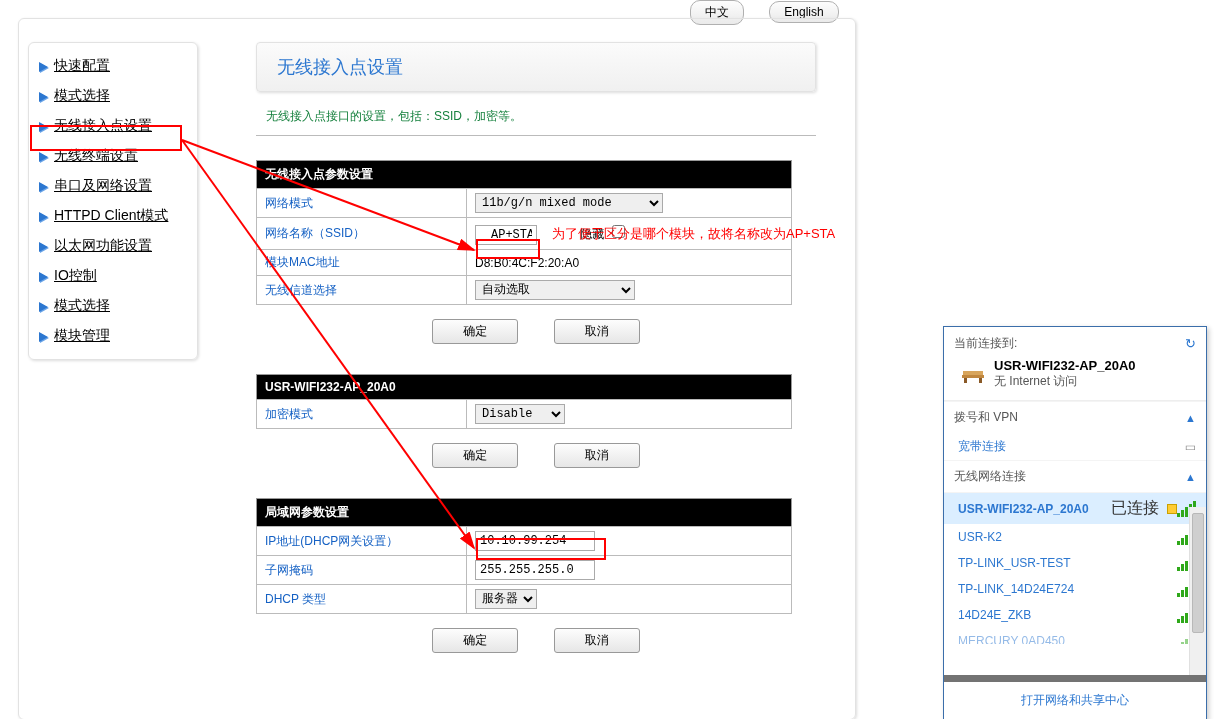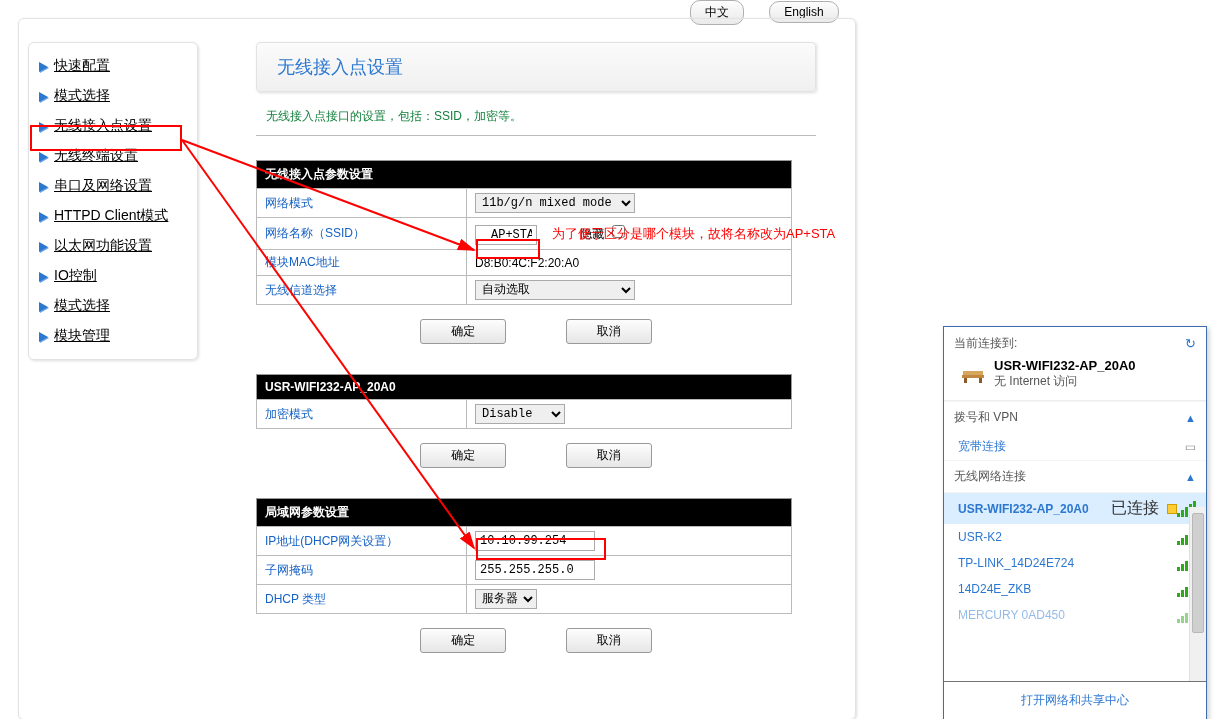--- a/index.html
+++ b/index.html
@@ -24,42 +24,42 @@
   .panel-title { border: 1px solid #e2e2e2; border-radius: 4px; padding: 12px 20px; color: #2c77d0; font-size: 18px; background: linear-gradient(#fbfbfb,#f0f0f0); box-shadow: 1px 1px 3px #ddd; }
   .panel-desc { padding: 16px 4px 10px 10px; font-size: 12px; color: #15803d; border-bottom: 1px solid #bbb; margin-bottom: 24px; }
 
   .tbl { width: 536px; border-collapse: collapse; margin-left: 0; border: 1px solid #999; }
   .tbl th { background: #000; color: #fff; text-align: left; padding: 5px 8px; font-weight: bold; font-size: 12px; }
   .tbl td { border: 1px solid #bbb; padding: 4px 8px; height: 22px; font-size: 12px; }
   .tbl td.label { color: #1561c4; width: 210px; }
   .tbl input[type="text"] { border: 1px solid #aaa; padding: 2px 4px; font-family: "Courier New", monospace; font-size: 12px; }
   .tbl select { border: 1px solid #aaa; padding: 1px 2px; font-family: "Courier New", monospace; font-size: 12px; }
   .btn-row { text-align: center; margin: 14px 0 30px 0; }
-  .btn-row button { width: 86px; padding: 3px 0; margin: 0 28px; border: 1px solid #999; border-radius: 3px; background: linear-gradient(#fdfdfd,#e6e6e6); cursor: pointer; font-size: 12px; }
+  .btn-row button { width: 86px; padding: 3px 0; margin: 0 16px; border: 1px solid #999; border-radius: 3px; background: linear-gradient(#fdfdfd,#e6e6e6); cursor: pointer; font-size: 12px; }
 
   .hide-label { display: inline-block; margin-left: 40px; }
 
   
   .anno { position: absolute; pointer-events: none; }
   .red-box { border: 2px solid #ff0000; position: absolute; }
   .red-text { color: #ff0000; font-size: 13px; position: absolute; white-space: nowrap; }
 
   
   .wifi-popup { position: absolute; top: 326px; left: 943px; width: 264px; height: 394px; border: 1px solid #3b6eaa; background: #fff; box-shadow: 2px 2px 5px rgba(0,0,0,0.2); font-size: 12px; }
   .wifi-popup .section-hdr { padding: 8px 10px 4px 10px; color: #555; display:flex; justify-content:space-between; align-items:center; }
   .wifi-popup .refresh-icon { color:#2c77d0; font-size:13px; }
   .wifi-popup .conn-row { display:flex; align-items:center; padding: 2px 10px 10px 16px; border-bottom: 1px solid #eee; }
   .wifi-popup .conn-row .bench-icon { width:26px; height:22px; margin-right:8px; position:relative; }
   .wifi-popup .conn-name { font-weight:bold; font-size:13px; }
   .wifi-popup .conn-sub { color:#555; }
   .wifi-popup .category { padding: 7px 10px; color:#555; display:flex; justify-content:space-between; align-items:center; border-top:1px solid #f4f4f4; }
   .wifi-popup .category .chev { color:#2c77d0; font-size:11px; }
   .wifi-popup .net-item { padding: 5px 10px 5px 14px; display:flex; justify-content:space-between; align-items:center; color:#2c77d0; cursor:pointer; }
   .sig-green { color:#2fa81a; }
-  .wifi-popup .footer { position:absolute; bottom:0; left:0; right:0; border-top:1px solid #737373; text-align:center; padding:10px 0; color:#2c77d0; cursor:pointer; background:#fff; }
+  .wifi-popup .footer { position:absolute; bottom:0; left:0; right:0; border-top:7px solid #737373; text-align:center; padding:10px 0; color:#2c77d0; cursor:pointer; background:#fff; }
   .wifi-popup .selected { background:#dbeeff; }
   .status-tag { color:#333; margin-left:auto; margin-right:6px; font-size:16px; }
   .warn-ico { display:inline-block; width:10px; height:10px; background:#ffcc33; border:1px solid #caa100; position:relative; margin-left:2px; }
   .bench-icon svg { width:26px; height:22px; }
 
   .net-list-wrap { border-top:1px solid #f4f4f4; overflow:hidden; height:152px; }
   .scroll-stub { position:absolute; right:0; top:180px; bottom:34px; width:17px; background:#f0f0f0; border-left:1px solid #e0e0e0; }
   .scroll-thumb { position:absolute; left:2px; right:2px; top:6px; height:120px; background:#cfcfcf; border:1px solid #b8b8b8; border-radius:2px; }
 
   
@@ -101,21 +101,21 @@
   <div class="panel-desc">无线接入点接口的设置，包括：SSID，加密等。</div>
 
   <table class="tbl">
     <tbody>
         <tr>
           <th colspan="2">无线接入点参数设置</th>
         </tr>
     <tr>
       <td class="label">网络模式</td>
       <td>
-        <select style="width:160px"><option>11b/g/n mixed mode</option></select>
+        <select style="width:188px"><option>11b/g/n mixed mode</option></select>
       </td>
     </tr>
     <tr>
       <td class="label">网络名称（SSID）</td>
       <td>
         <input type="text" style="width: 62px; padding-left: 15px;" value="AP+STA">
         <span class="hide-label">隐藏</span>
         <input type="checkbox" style="">
       </td>
     </tr>
@@ -253,20 +253,30 @@
       <span>USR-K2</span>
       <span class="bars sig-green">
           <span></span>
           <span></span>
           <span></span>
           <span></span>
           <span></span>
         </span>
     </div>
     <div class="net-item">
+      <span>TP-LINK_USR-TEST</span>
+      <span class="bars sig-green">
+          <span></span>
+          <span></span>
+          <span></span>
+          <span></span>
+          <span></span>
+        </span>
+    </div>
+    <div class="net-item">
       <span>TP-LINK_14D24E724</span>
       <span class="bars sig-green">
           <span></span>
           <span></span>
           <span></span>
           <span></span>
           <span></span>
         </span>
     </div>
     <div class="net-item">

